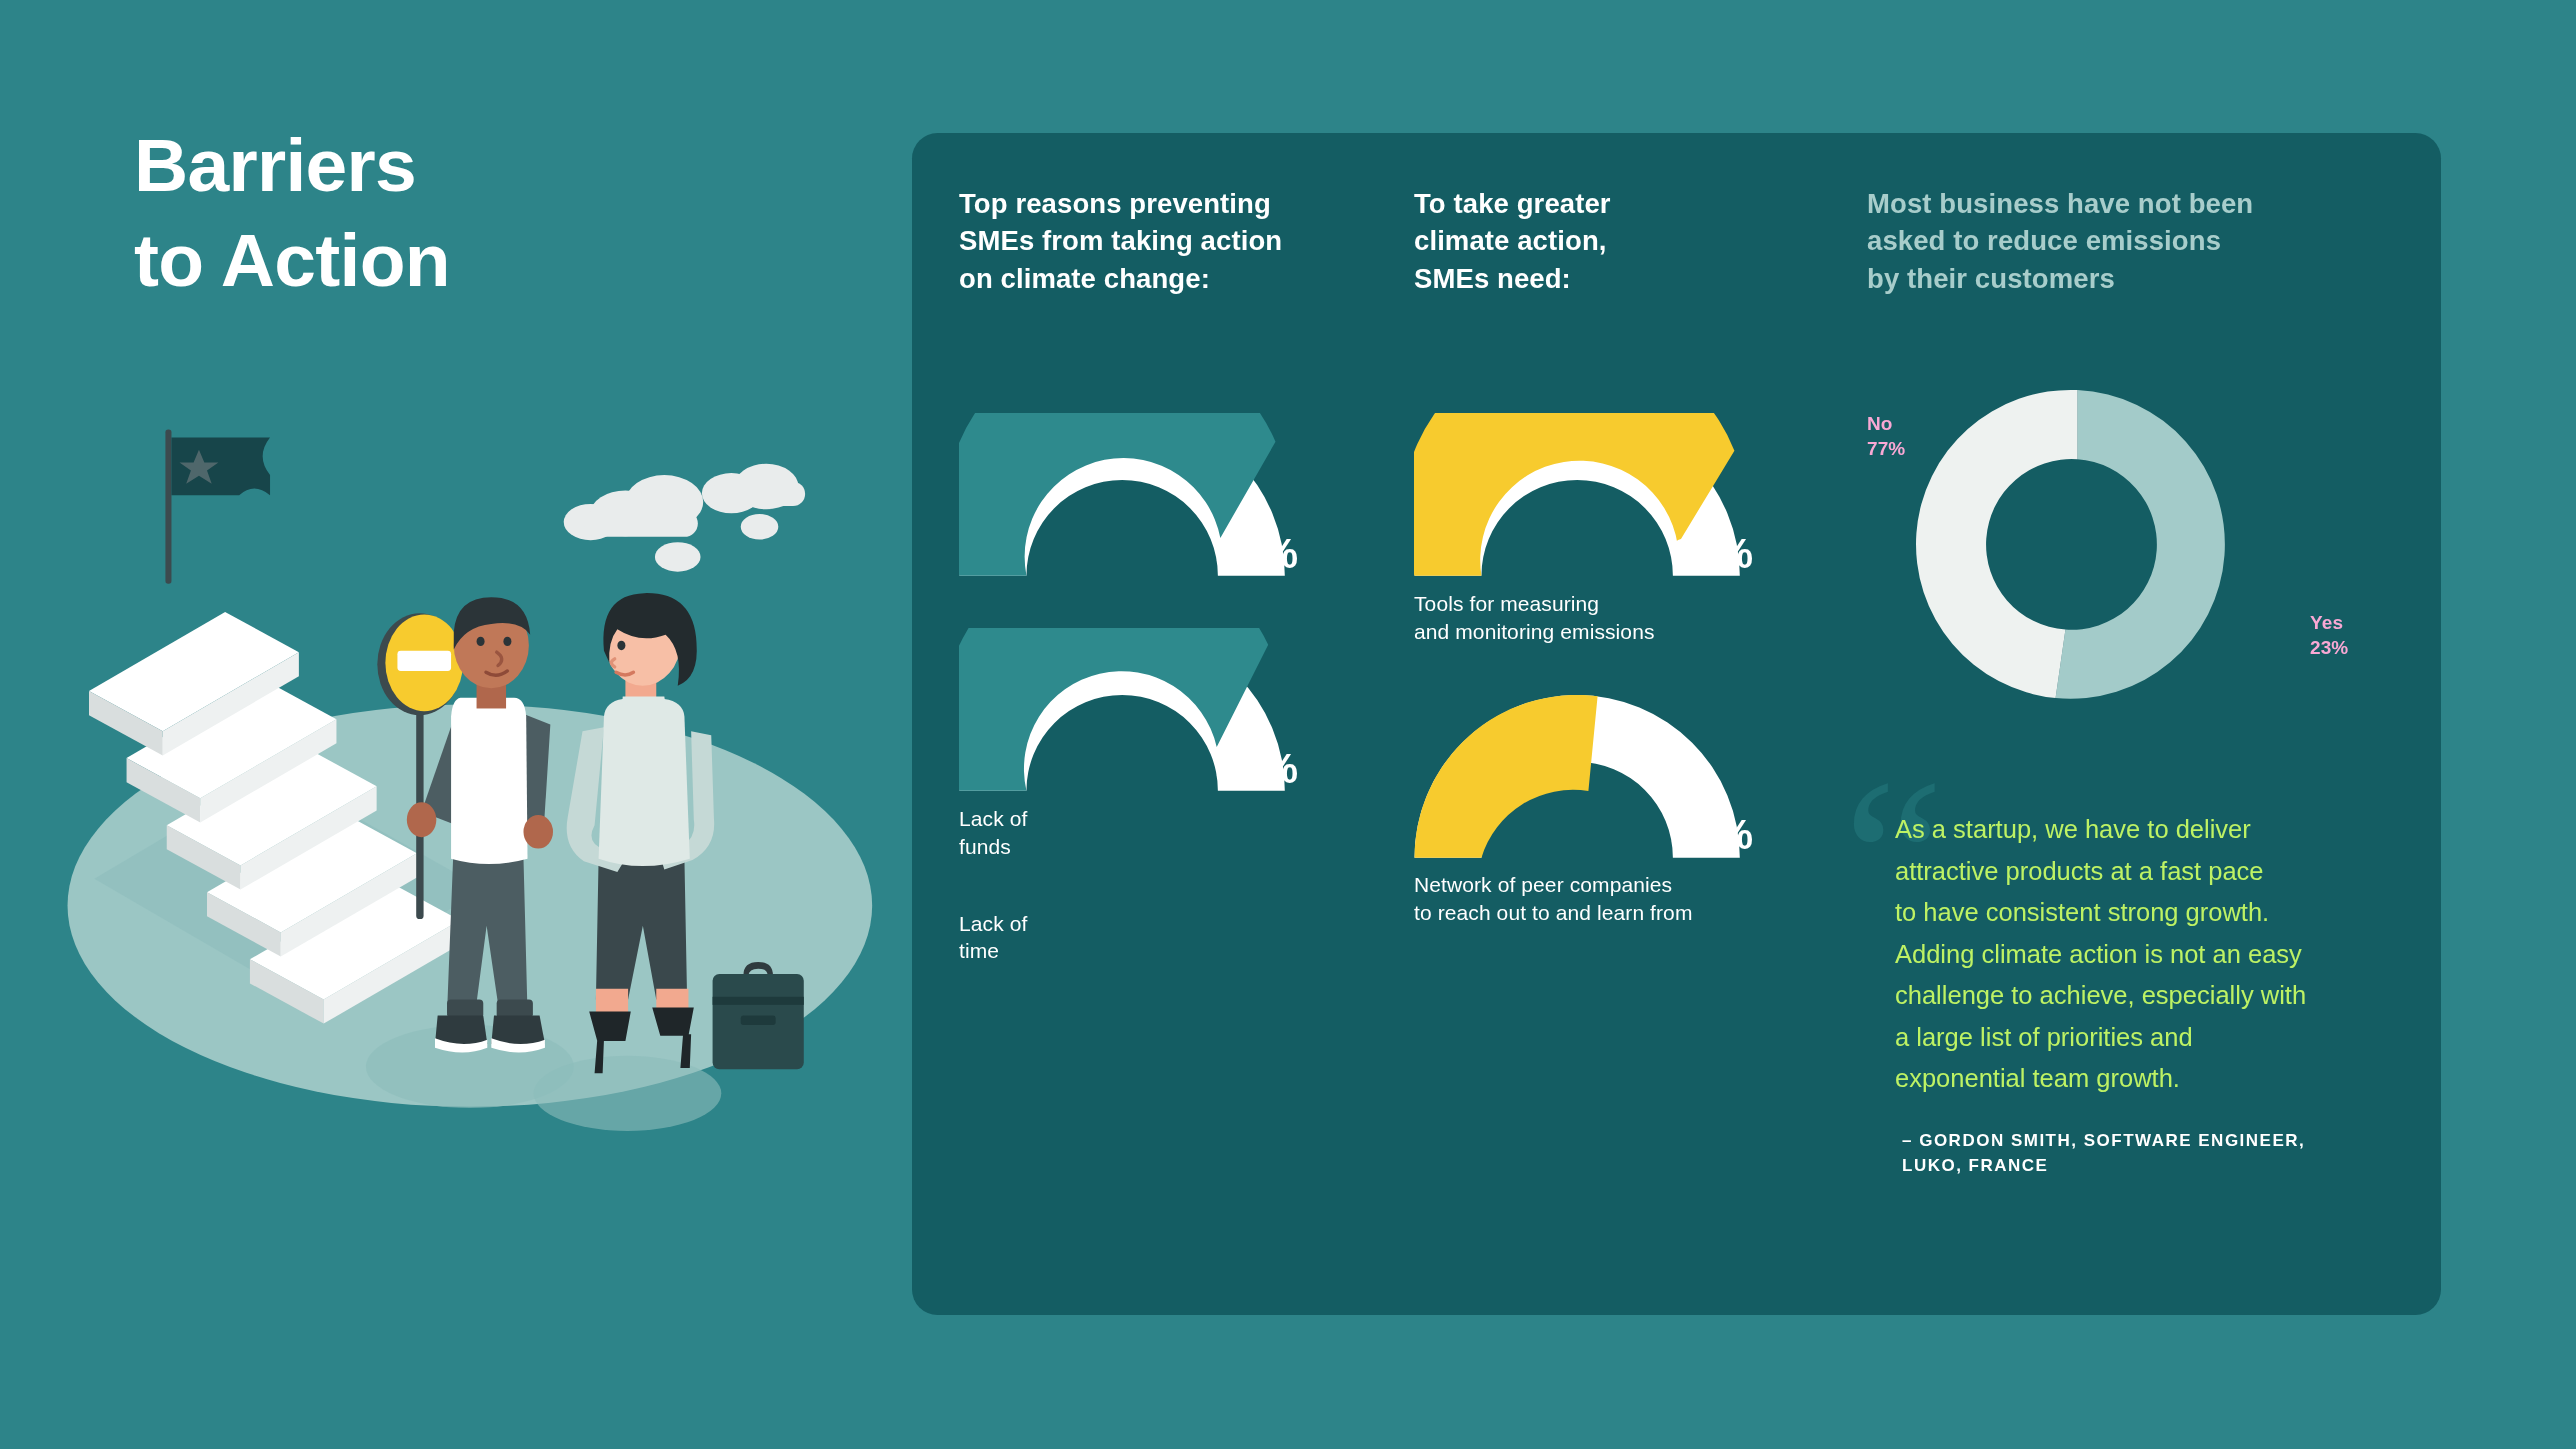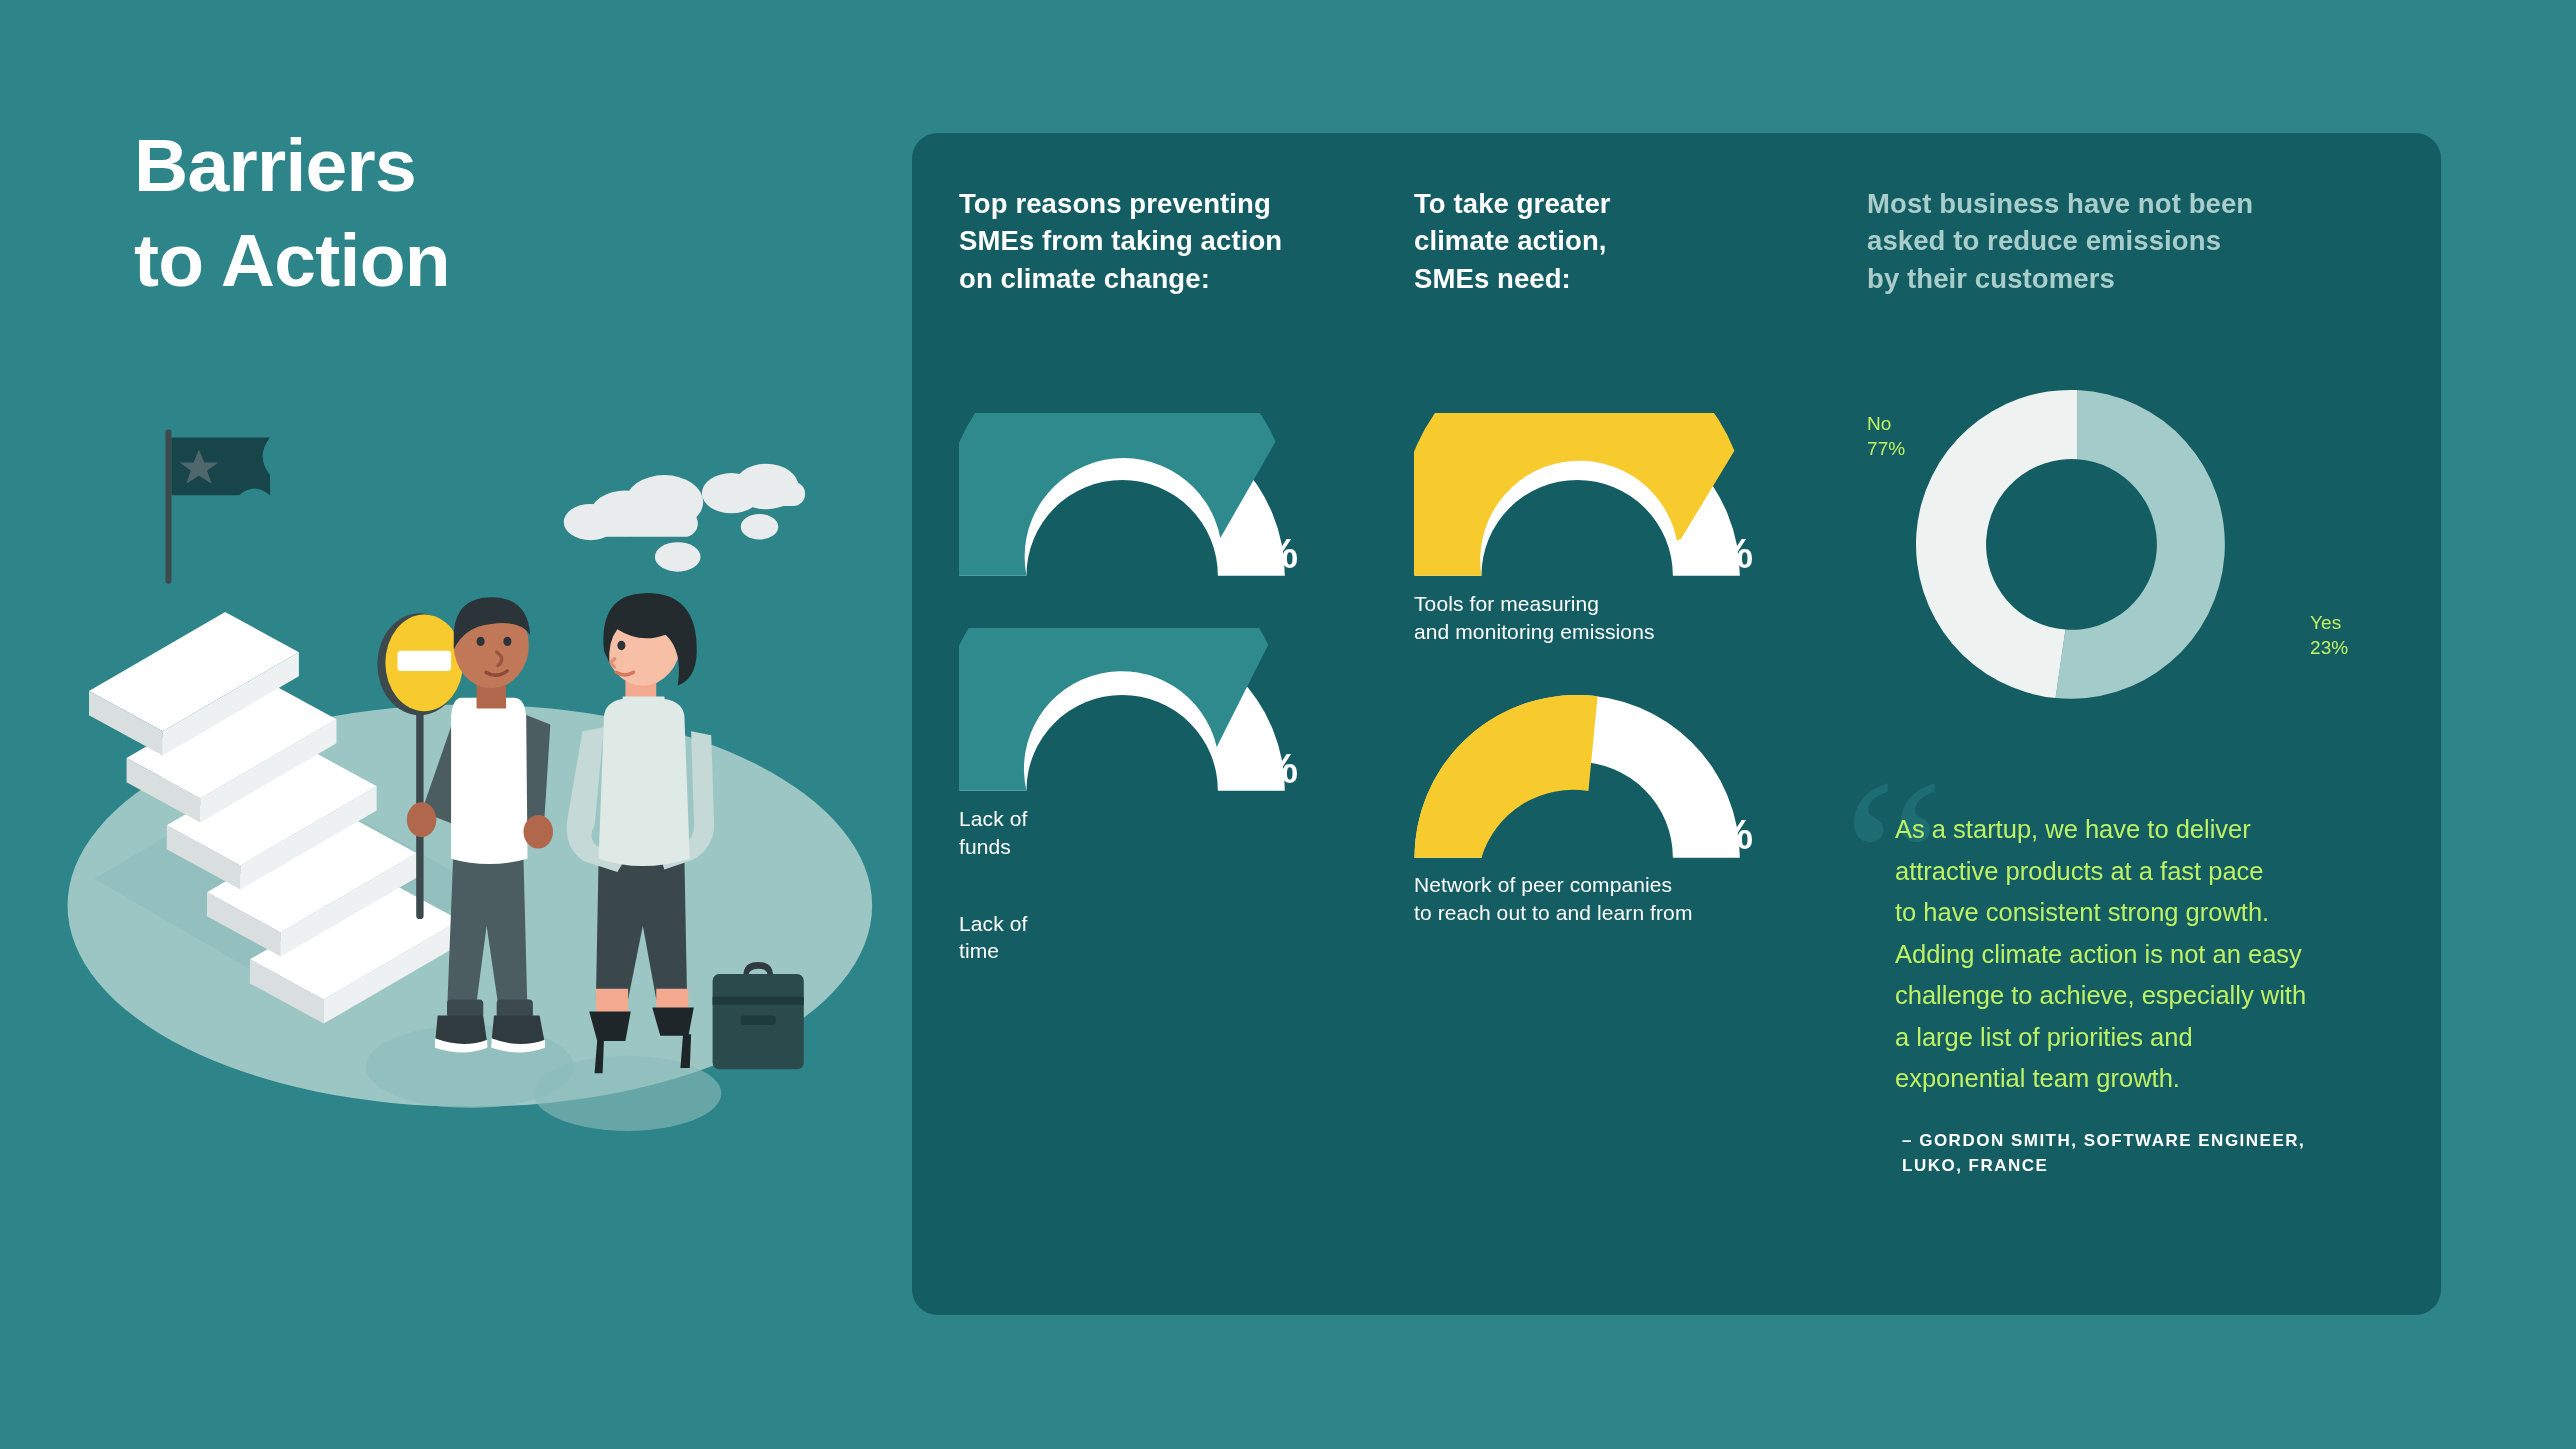--- a/index.html
+++ b/index.html
@@ -106,23 +106,23 @@
   .donut-area {
     position: absolute;
     top: 195px;
     left: 0;
     width: 530px;
     height: 342px;
   }
   .donut-svg { position: absolute; left: 46px; top: 0; }
   .donut-label {
     position: absolute;
-    color: #bef264;
+    color: #f9a8d4;
     font-size: 19px;
-    font-weight: normal;
+    font-weight: bold;
     line-height: 1.3;
     white-space: pre-line;
     letter-spacing: 0.1px;
   }
   .donut-label.no  { left: 0px;   top: 32px; }
   .donut-label.yes { left: 443px; top: 231px; }
 
   
   .quote-area {
     position: absolute;

